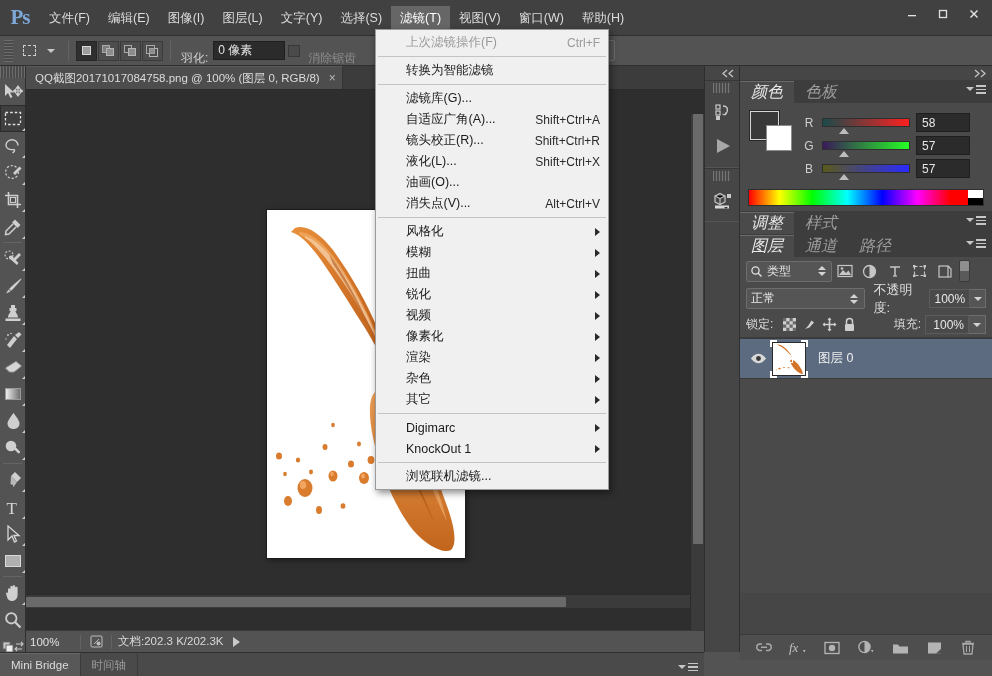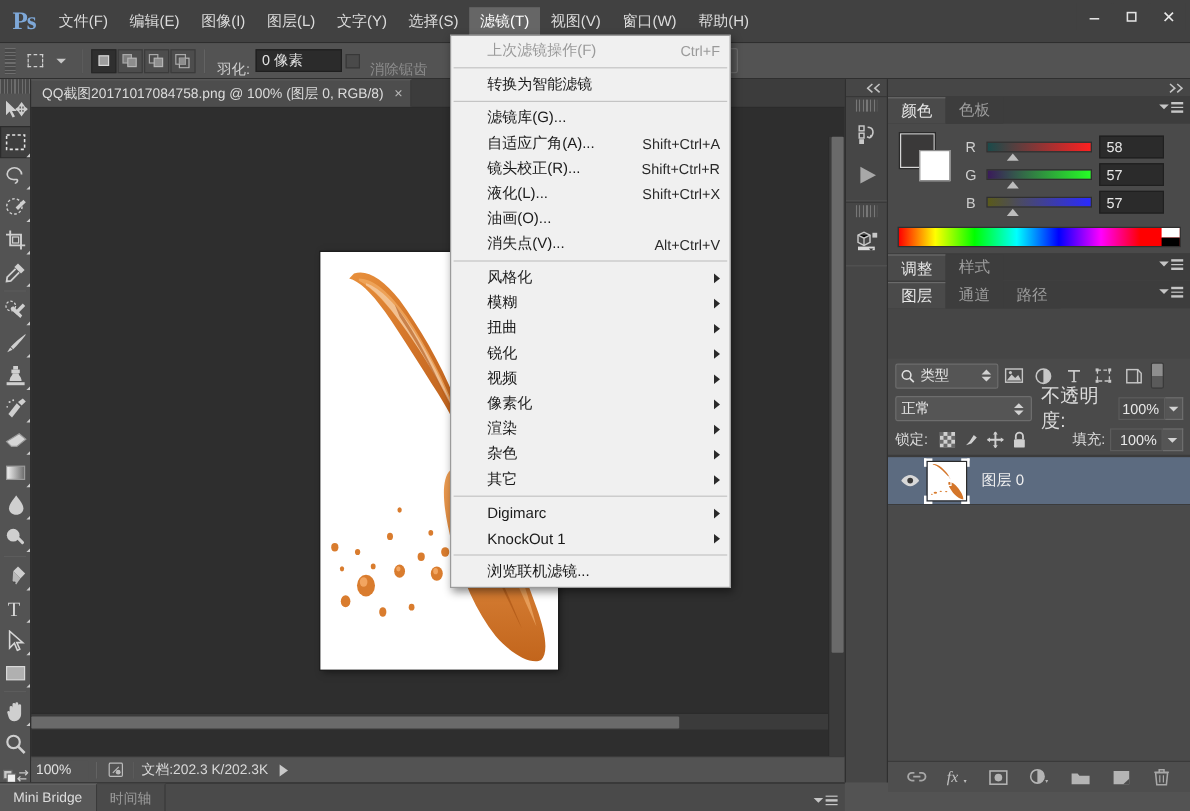--- a/index.html
+++ b/index.html
@@ -189,21 +189,21 @@
     position:absolute; left:740px; top:66px; width:252px; height:14px;
     background:#464646; display:flex; align-items:center; justify-content:flex-end;
     padding-right:6px; color:#c3c3c3; font-size:9px;
   }
   .tabstrip {
     display:flex; align-items:flex-end; height:23px; background:#3d3d3d;
     position:relative;
   }
   .ptab {
     height:22px; padding:0 11px; display:flex; align-items:center;
-    font-size:13px; color:#9d9d9d; background:#3d3d3d;
+    font-size:16px; color:#9d9d9d; background:#3d3d3d;font-style:italic;
   }
   .ptab.on { background:#4a4a4a; color:#e8e8e8; border-top:1px solid #6a6a6a; }
   .panel-menu {
     position:absolute; right:6px; top:5px; display:flex; align-items:center; gap:2px;
   }
   .pm-tri { width:0;height:0;border-left:4px solid transparent;border-right:4px solid transparent;
             border-top:4px solid #c6c6c6; }
   .pm-lines { display:flex;flex-direction:column;gap:2px; }
   .pm-lines i { display:block;width:10px;height:1.5px;background:#c6c6c6; }
 
@@ -234,41 +234,41 @@
     background:linear-gradient(to right,
       #ff0000 0%,#ffff00 13%,#00ff00 27%,#00ffff 42%,
       #0000ff 57%,#ff00ff 72%,#ff0000 86%,#ff0000 90%);
     border:1px solid #2f2f2f;
   }
   .spectrum .wht { position:absolute;right:0;top:0;width:15px;height:50%;background:#fff;}
   .spectrum .blk { position:absolute;right:0;bottom:0;width:15px;height:50%;background:#000;}
 
   
   .layers-body { background:#4a4a4a; }
-  .filter-row { display:flex; align-items:center; height:28px; padding:0 6px; gap:0px;margin-top:42px; }
+  .filter-row { display:flex; align-items:center; height:28px; padding:0 6px; gap:0px; }
   .filter-sel {
     display:flex; align-items:center; height:21px; width:86px;
     background:#555; border:1px solid #6d6d6d; border-radius:2px; padding:0 3px;
   }
   .filter-sel .txt { font-size:12px; color:#e4e4e4; margin-left:4px; flex:1; }
   .stepper { display:flex; flex-direction:column; gap:2px; margin-right:2px; }
   .stepper i { width:0;height:0;border-left:4px solid transparent;border-right:4px solid transparent; }
   .stepper .up { border-bottom:4px solid #d3d3d3; }
   .stepper .dn { border-top:4px solid #d3d3d3; }
   .ficon { width:25px;height:24px;display:flex;align-items:center;justify-content:center; }
   .fswitch { width:11px;height:22px;margin-left:2px;
              background:linear-gradient(to bottom,#8e8e8e 50%,#5a5a5a 50%);
              border:1px solid #3a3a3a; border-radius:2px; }
   .blend-row { display:flex;align-items:center;height:27px;padding:0 6px;gap:0; }
   .blend-sel {
     display:flex;align-items:center;height:21px;width:128px;
     background:#555;border:1px solid #6d6d6d;border-radius:2px;padding:0 4px;font-family:Liberation Mono, monospace;
   }
   .blend-sel .txt { font-size:12px;color:#e8e8e8;flex:1; }
-  .op-label { font-size:16px;color:#dcdcdc;margin-left:8px;margin-right:4px; }
+  .op-label { font-size:13px;color:#dcdcdc;margin-left:8px;margin-right:4px; }
   .op-val {
     width:44px;height:19px;background:#4a4a4a;border:1px solid #5c5c5c;
     color:#e8e8e8;font-size:12px;display:flex;align-items:center;justify-content:flex-end;
     padding-right:4px;
   }
   .op-caret {
     width:17px;height:19px;background:#555;border:1px solid #6d6d6d;border-left:none;
     display:flex;align-items:center;justify-content:center;
   }
   .lock-row { display:flex;align-items:center;height:26px;padding:0 6px;

